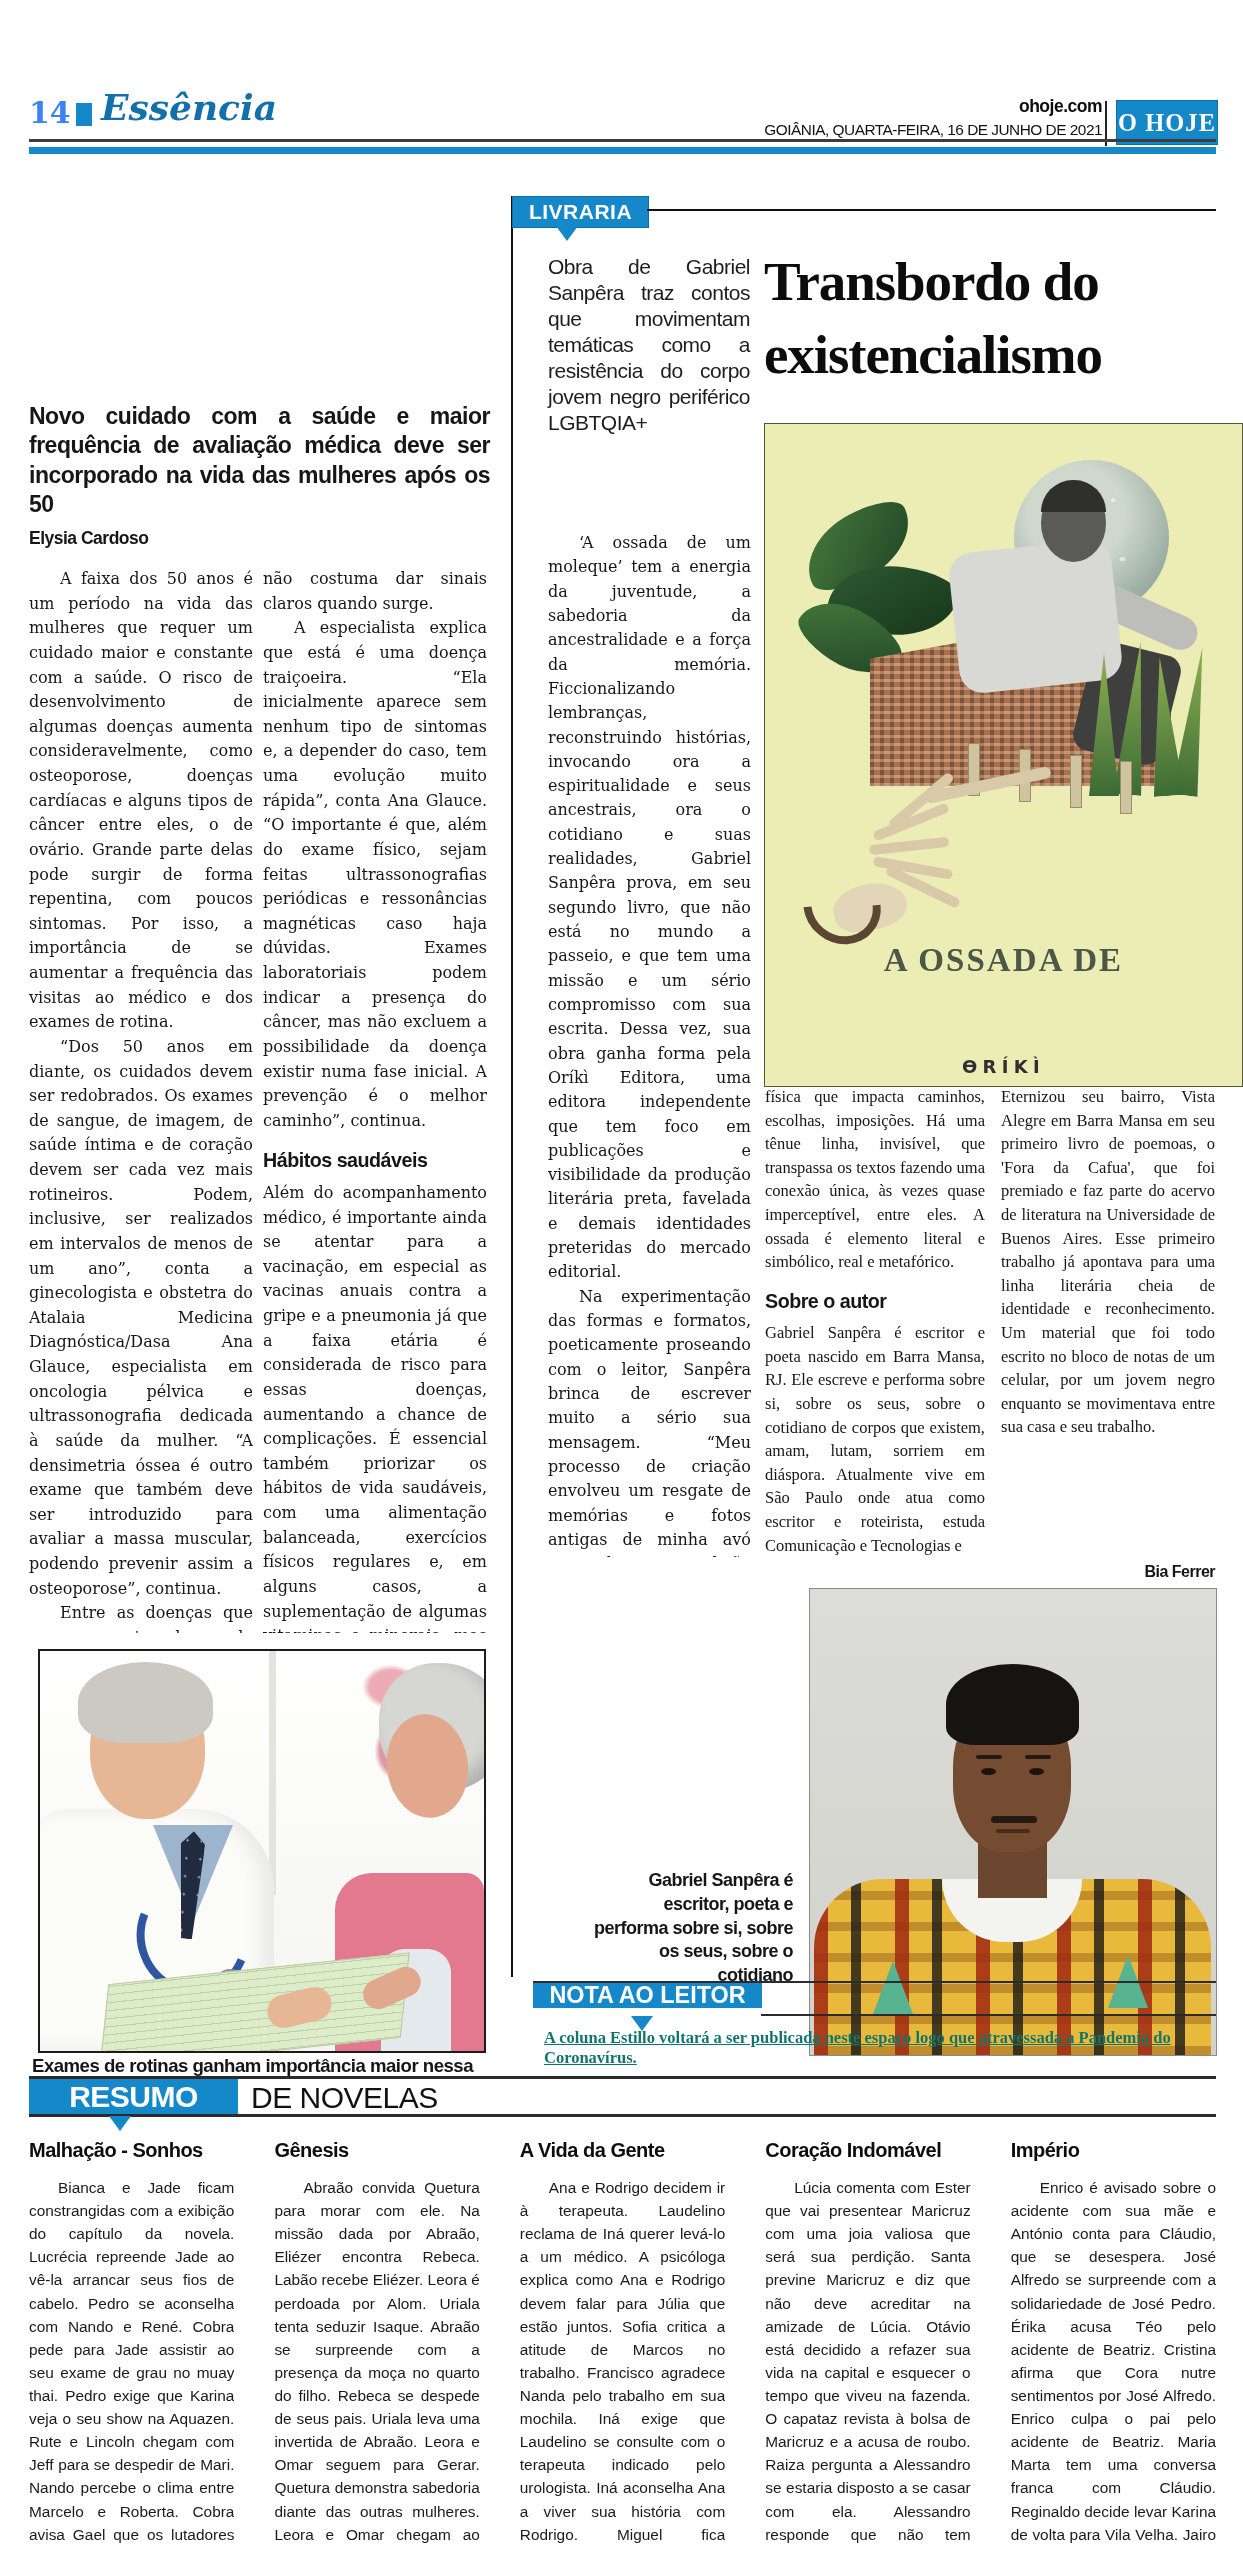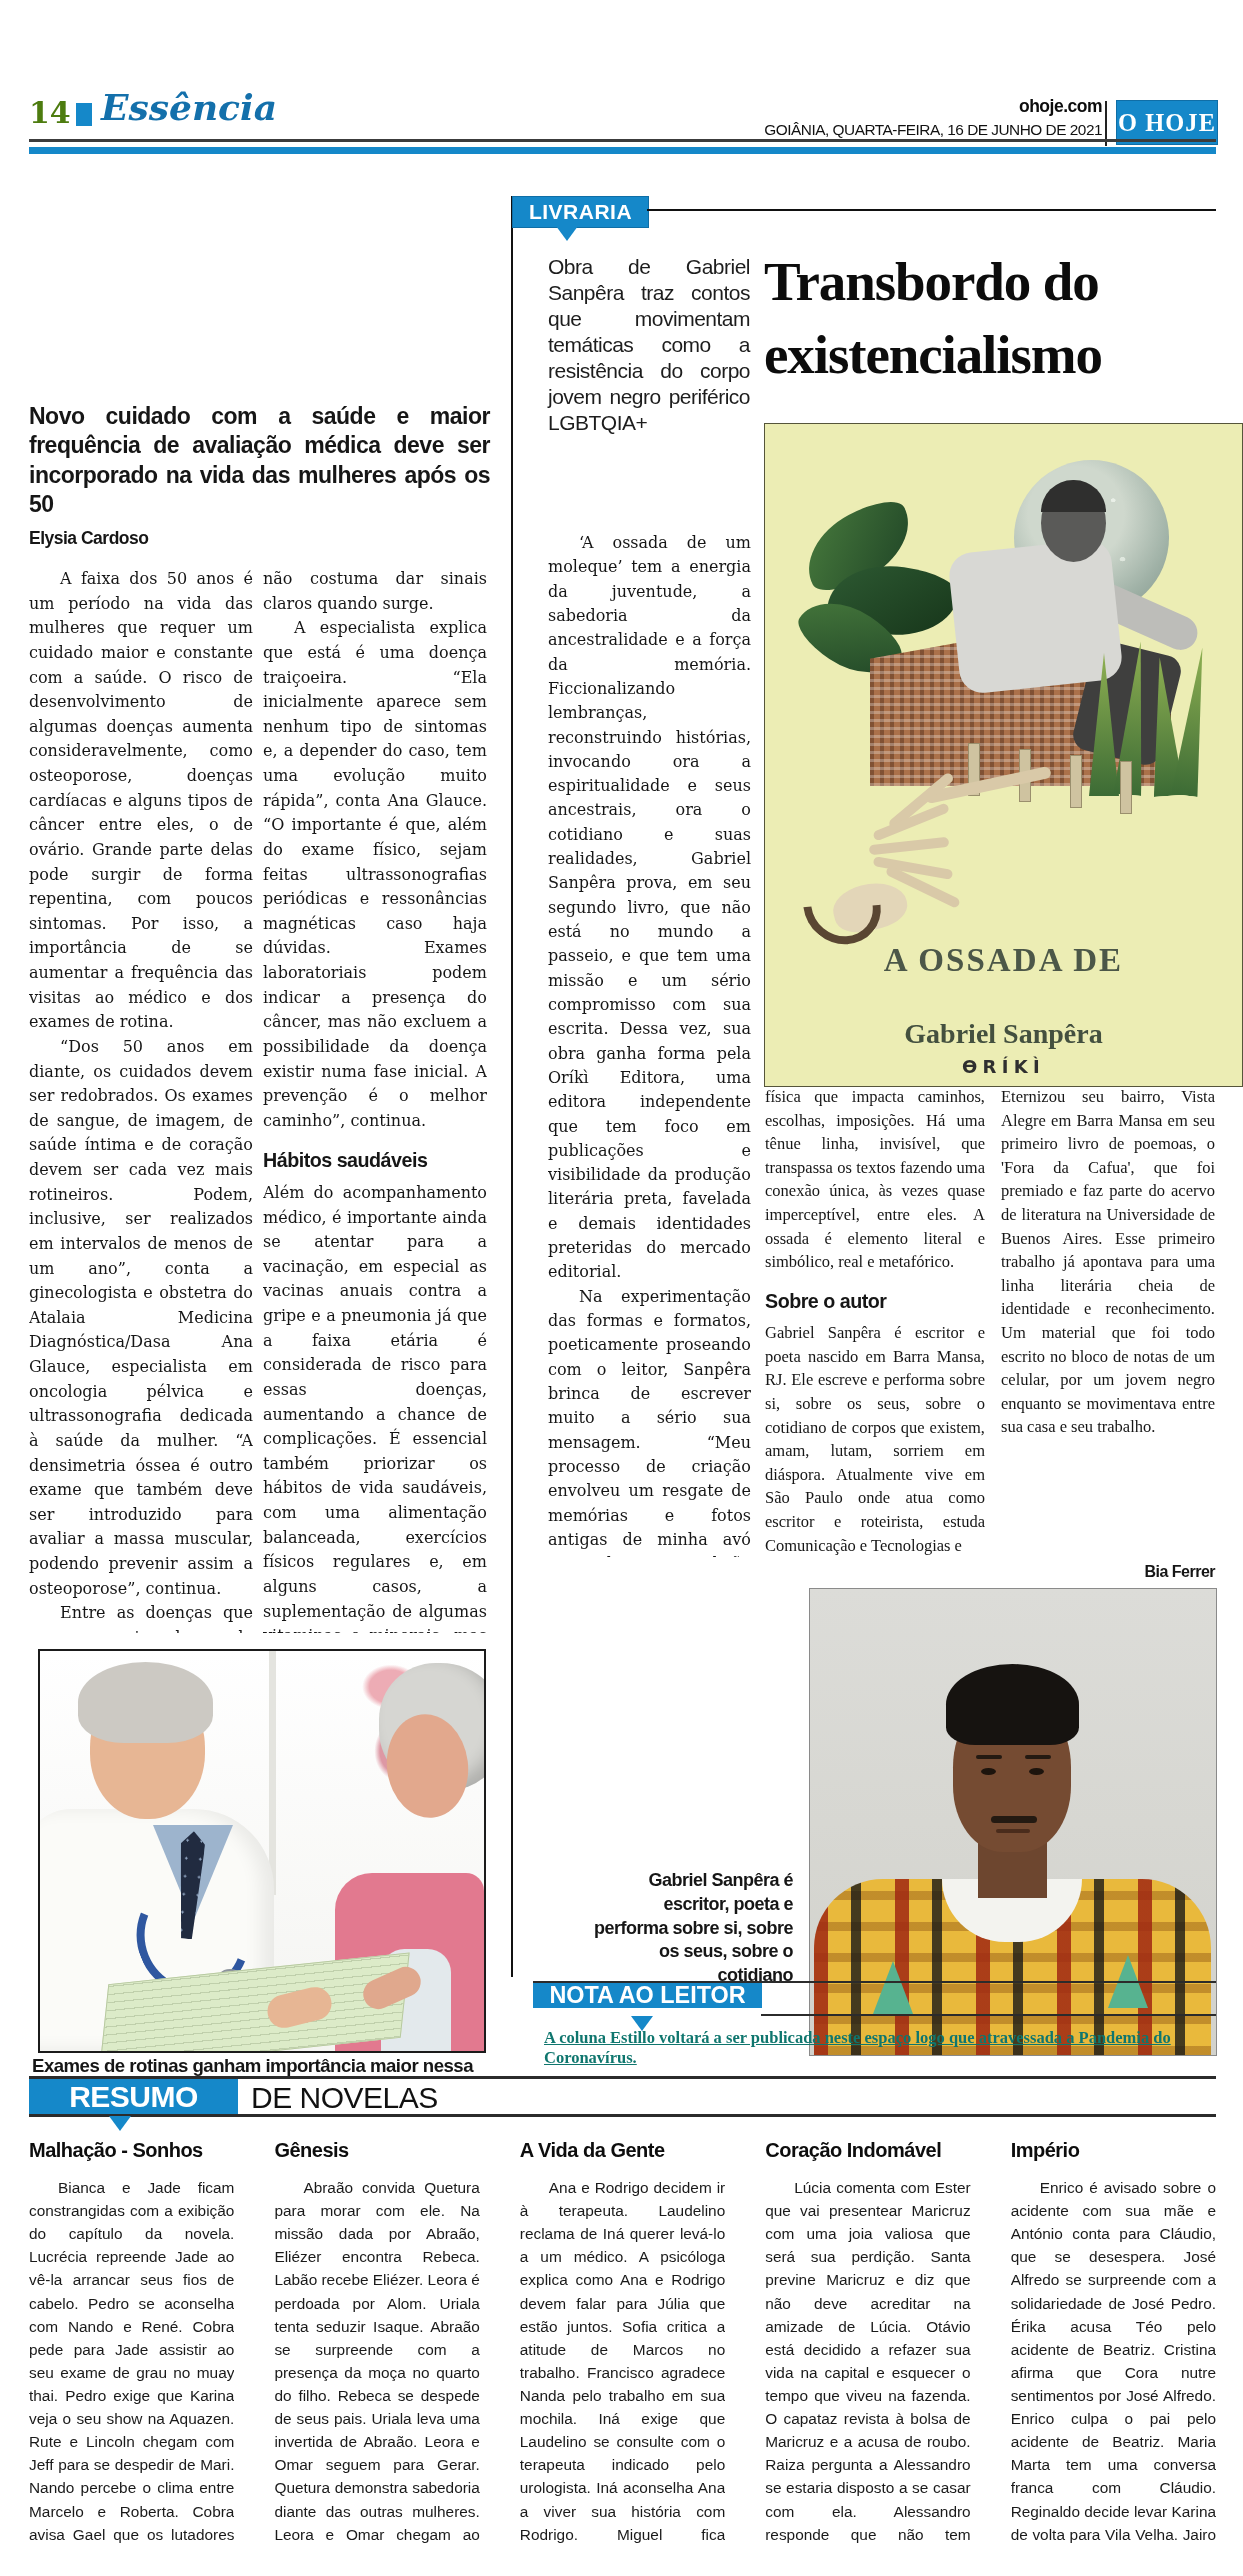--- a/index.html
+++ b/index.html
@@ -1,20 +1,20 @@
 <!DOCTYPE html>
 <html style="font-size:8.5px"><head>
 <meta charset="utf-8">
 <style>
   html,body{margin:0;padding:0;background:#ffffff;}
   .page{position:relative;width:1244px;height:2576px;background:#fff;overflow:hidden;
         font-family:"DejaVu Serif", serif;color:#161616;}
   .abs{position:absolute;}
   
-  .pagenum{left:29px;top:95px;font:bold 30px "DejaVu Serif",serif;color:#4d7c0f;}
+  .pagenum{left:29px;top:95px;font:bold 30px "DejaVu Serif",serif;color:#3b82f6;}
   .sq{left:76px;top:103px;width:16px;height:23.4px;background:#1588c9;}
   .essencia{left:101px;top:86px;font-style:italic;font-weight:bold;font-size:36px;
             font-family:"DejaVu Serif",serif;color:#1470ab;}
   .hdr-right{right:142px;top:96px;text-align:right;font-family:"Liberation Sans",sans-serif;}
   .hdr-site{font-size:17.5px;font-weight:bold;letter-spacing:-0.5px;color:#0d0d0d;}
   .hdr-date{font-size:15.4px;letter-spacing:-0.5px;margin-top:4.3px;color:#111;}
   .hdr-vrule{left:1105px;top:101px;width:1.6px;height:45px;background:#222;}
   .logo{left:1116px;top:100px;width:100px;height:43px;background:#1588c9;border:1.1px solid #0f6ea6;
         display:flex;align-items:center;justify-content:center;}
   .logo span{font:bold 24.4px "Liberation Serif",serif;color:#fff;letter-spacing:1.1px;}
@@ -260,21 +260,20 @@
     <div class="abs cv-rib r1"></div>
     <div class="abs cv-rib r2"></div>
     <div class="abs cv-rib r3"></div>
     <div class="abs cv-rib r4"></div>
     <div class="abs cv-rib r5"></div>
     <div class="abs cv-skull"></div>
     <div class="abs cv-horn"></div>
     <div class="abs cv-title">
       <div>A OSSADA DE</div>
     </div>
-    <div class="abs cv-author">Gabriel Sanpêra</div>
     <div class="abs cv-pub">ƟRÍKÌ</div>
   </div>
 
   <div class="abs lv-col1 lv-col">
 
   <p class="para">‘A ossada de um moleque’ tem a energia da juventude, a sabedoria da ancestralidade e a força da memória. Ficcionalizando lembranças, reconstruindo histórias, invocando ora a espiritualidade e seus ancestrais, ora o cotidiano e suas realidades, Gabriel Sanpêra prova, em seu segundo livro, que não está no mundo a passeio, e que tem uma missão e um sério compromisso com sua escrita. Dessa vez, sua obra ganha forma pela Oríkì Editora, uma editora independente que tem foco em publicações e visibilidade da produção literária preta, favelada e demais identidades preteridas do mercado editorial.</p>
       <p class="para">Na experimentação das formas e formatos, poeticamente proseando com o leitor, Sanpêra brinca de escrever muito a sério sua mensagem. “Meu processo de criação envolveu um resgate de memórias e fotos antigas de minha avó que tinha como tradição fazer anotações atrás dos retratos. Meus contos nascem dessa inspiração nessas imagens e textos breves, no entanto, carregados de significados e representações de uma cultura”, conta Sanpêra.</p>
     </div>
   <div class="abs lv-col2 lv-narrow lv-col no-first-indent">
     <div class="no-first-indent">

